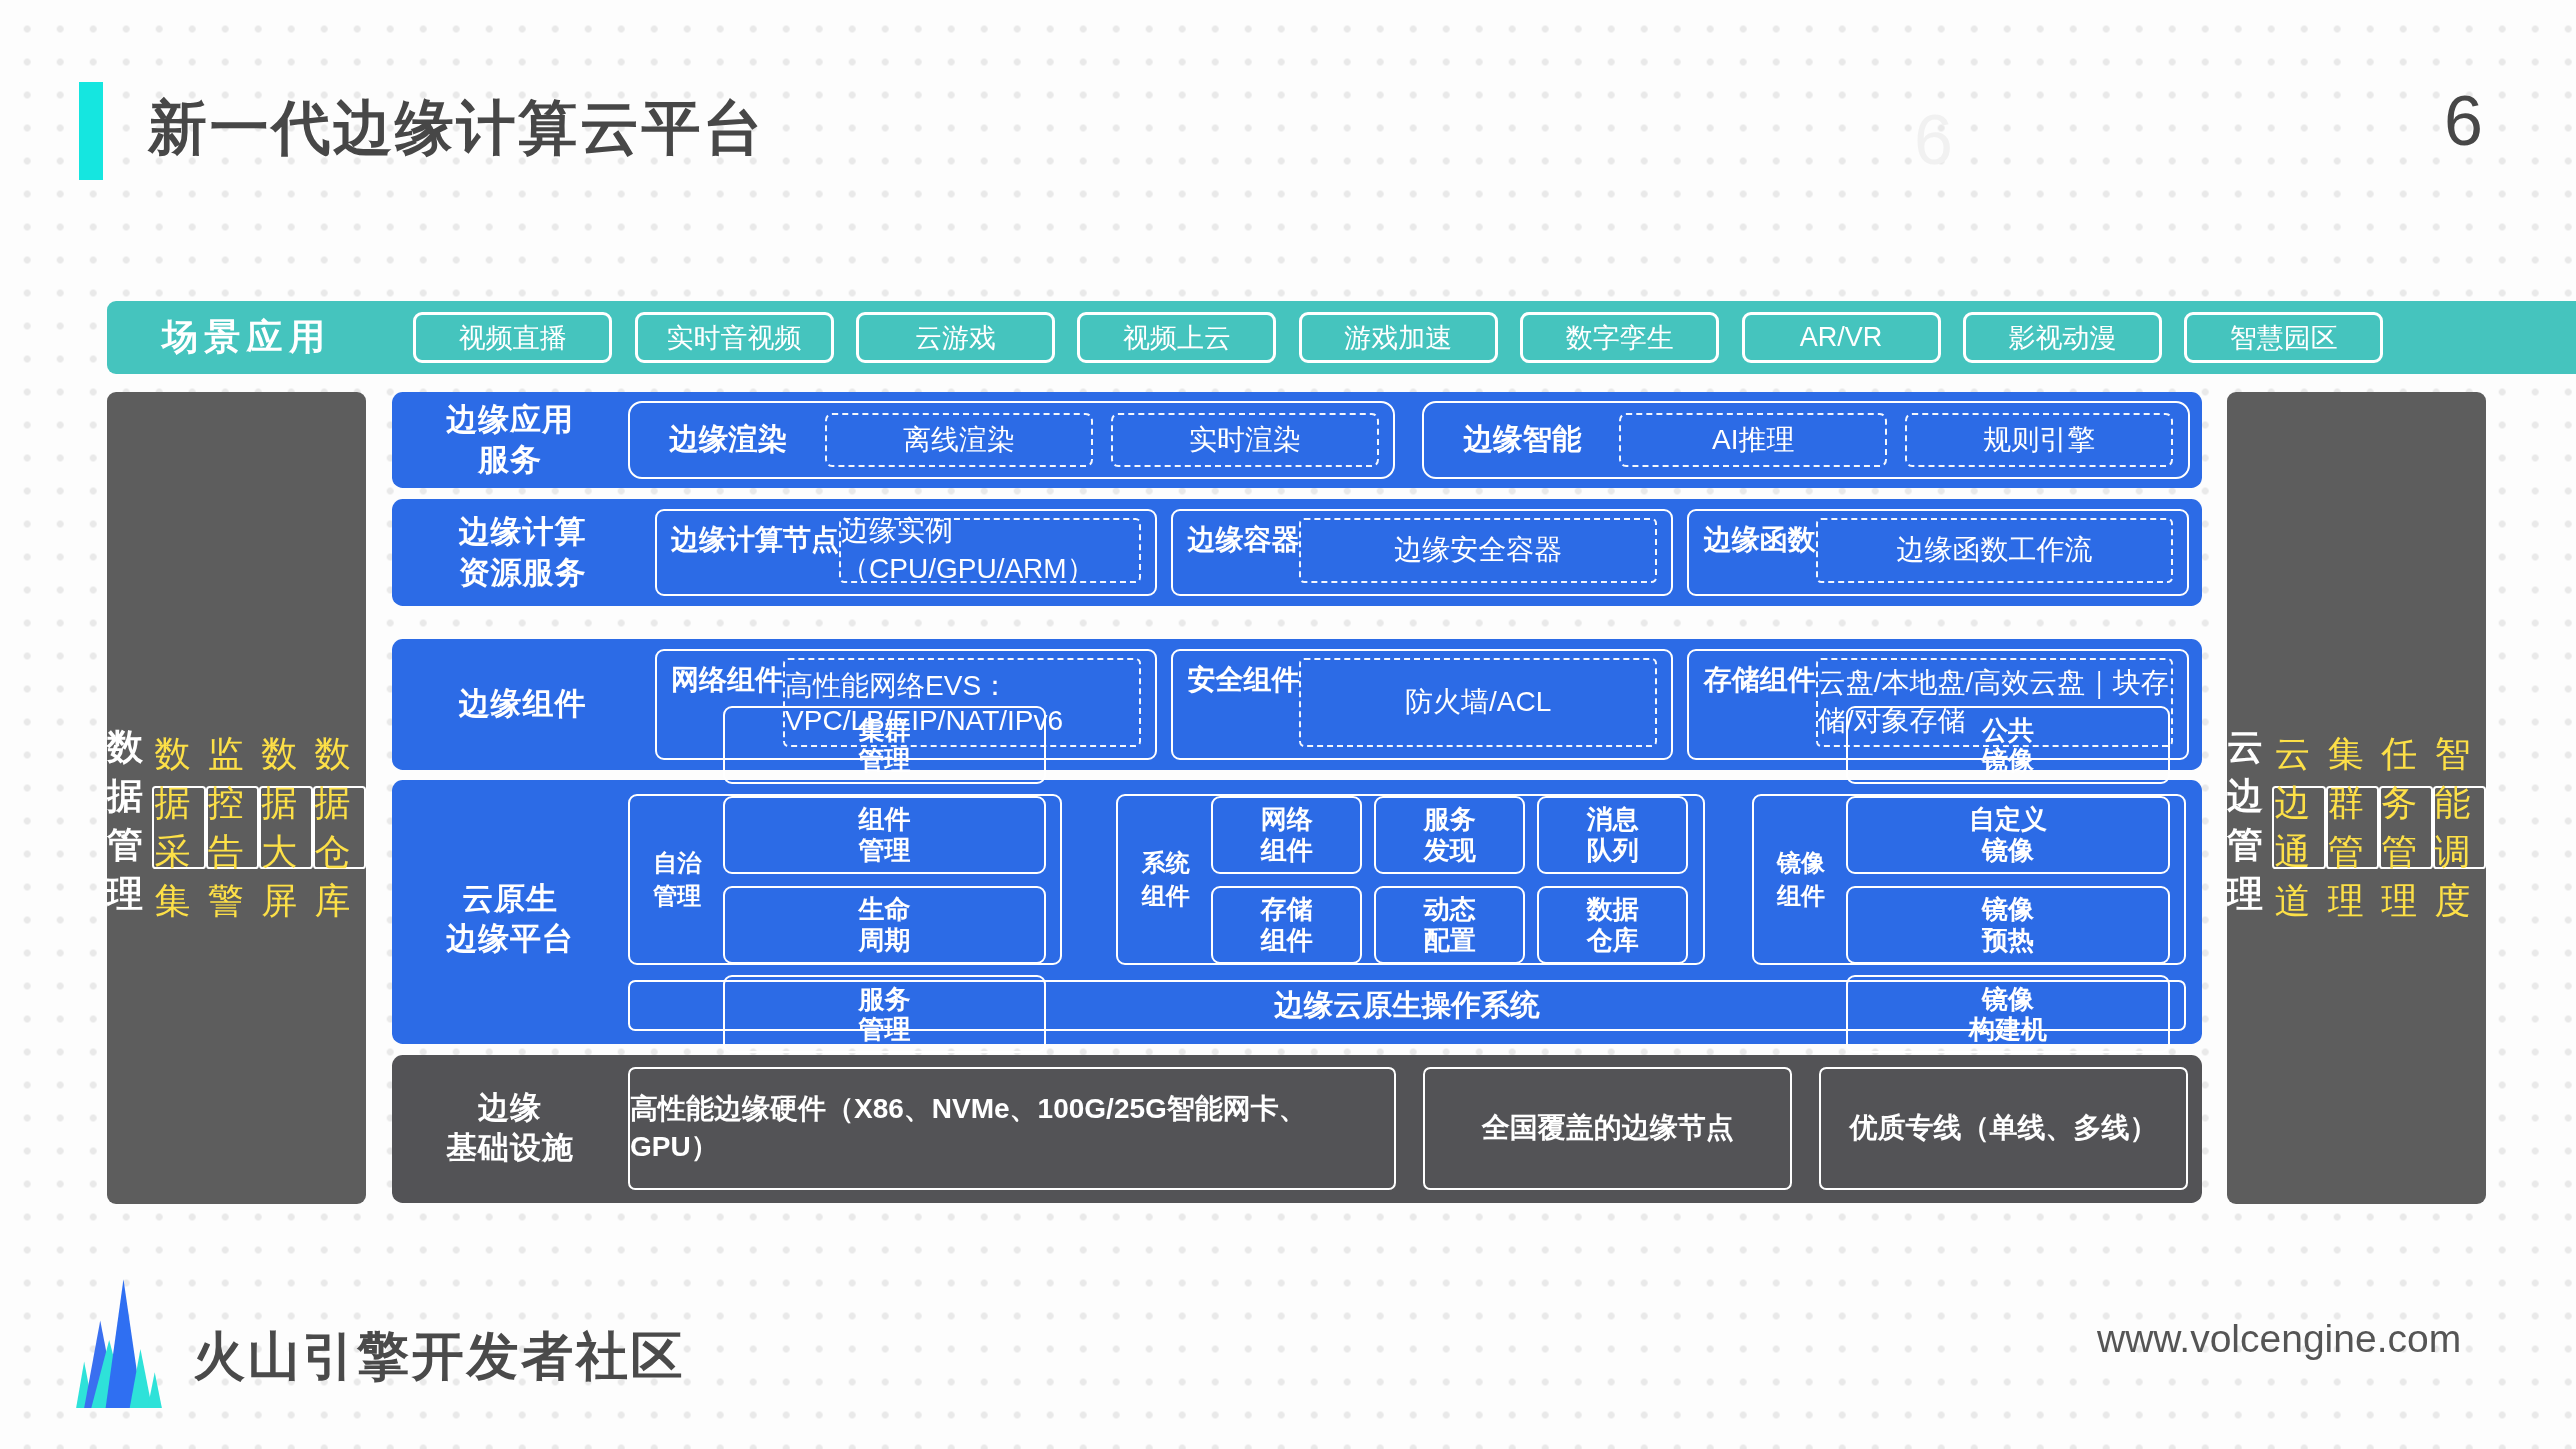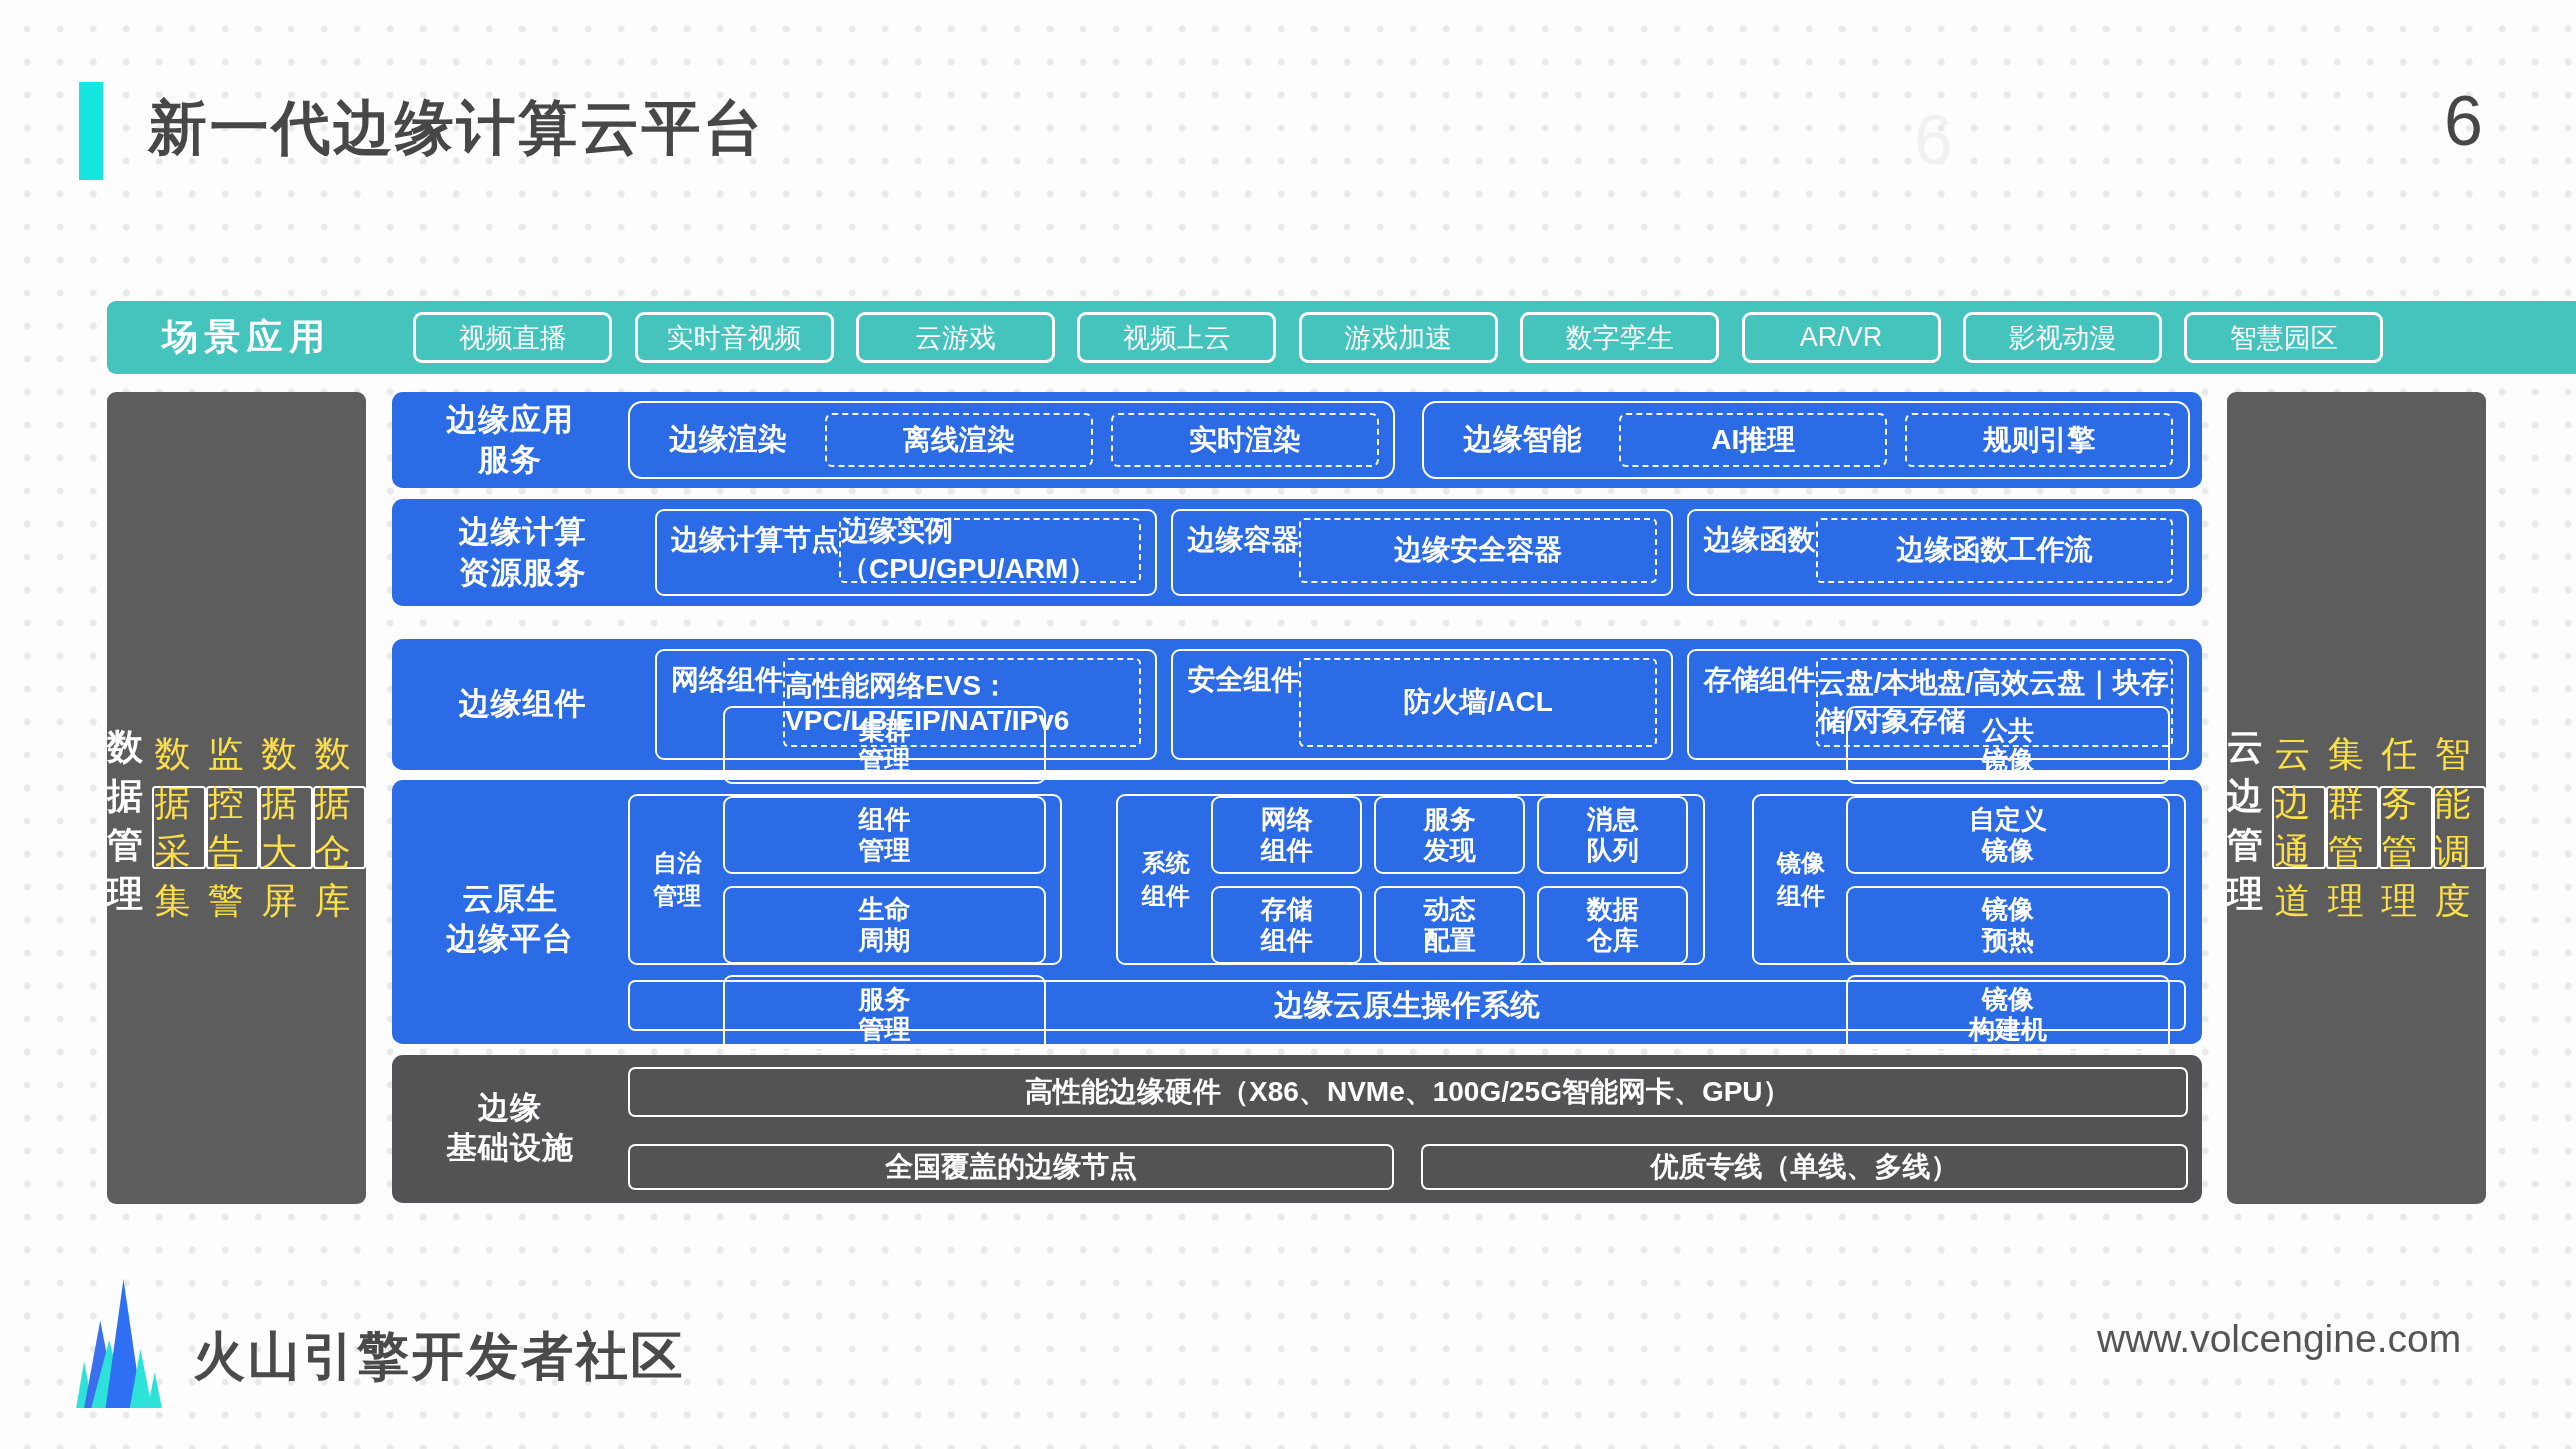--- a/index.html
+++ b/index.html
@@ -34,21 +34,21 @@
   .row-blue{background:#2C6BE6;}
   .row-label{width:236px;flex:none;display:flex;align-items:center;justify-content:center;text-align:center;
     font-size:31px;font-weight:bold;white-space:pre-line;line-height:1.3;letter-spacing:0.9px;}
   
   .row1{top:392px;height:96px;padding:9px 12.5px 9px 0;}
   .r1-group{flex:1;border:2.7px solid #fff;border-radius:14px;display:flex;align-items:center;gap:18px;
     padding:0 14.3px;box-sizing:border-box;}
   .r1-group + .r1-group{margin-left:27px;}
   .r1-label{font-size:29.5px;font-weight:bold;white-space:nowrap;padding:0 19.7px 0 25px;}
   .dash{border:2.7px dashed rgba(255,255,255,.95);border-radius:7.2px;display:flex;align-items:center;justify-content:center;
-    font-size:28px;font-weight:bold;box-sizing:border-box;}
+    font-size:28px;font-weight:normal;box-sizing:border-box;}
   .r1-item{flex:1;height:54px;}
   
   .row2{top:499px;height:107px;padding:9.8px 12.5px;}
   .row3{top:639px;height:131px;padding:9.8px 12.5px;}
   .rg{flex:1;border:2.7px solid #fff;border-radius:9px;display:flex;flex-direction:row;margin-left:14.3px;
     padding:7.2px 14.3px 11.6px;box-sizing:border-box;min-width:0;}
   .rg-title{text-align:center;font-size:28px;font-weight:bold;margin:2.7px 0 8px;white-space:nowrap;}
   .rg-item{flex:1;border-radius:5.4px;}
   
   .row4{top:780px;height:264px;padding:14.3px 16px 0 0;}
@@ -59,21 +59,21 @@
   .r4g-label{font-size:24px;font-weight:bold;white-space:pre-line;line-height:1.35;padding:0 9px;flex:none;}
   .r4-grid{flex:1;display:grid;gap:11.6px;align-content:center;}
   .grid2{grid-template-columns:1fr;} .grid3{grid-template-columns:1fr 1fr 1fr;}
   .r4-box{height:78px;border:2.7px solid #fff;border-radius:9px;display:flex;align-items:center;justify-content:center;
     text-align:center;font-size:26px;font-weight:bold;white-space:pre-line;line-height:1.18;box-sizing:border-box;}
   .gA{flex:47 1 0;} .gB{flex:65 1 0;margin-left:54px;} .gC{flex:47 1 0;margin-left:47px;}
   .r4-bar{height:51px;margin-top:15px;border:2.7px solid #fff;border-radius:7.2px;display:flex;align-items:center;
     justify-content:center;font-size:29.5px;font-weight:bold;box-sizing:border-box;}
   
   .row5{top:1055px;height:148px;background:#535356;padding:11.6px 14.3px 13.4px 0;}
-  .r5-main{flex:1;display:flex;flex-direction:column;gap:27px;min-width:0;}
+  .r5-main{flex:1;display:flex;flex-direction:row;gap:27px;min-width:0;}
   .r5-bar{flex:1;border:2.7px solid #fff;border-radius:7.2px;display:flex;align-items:center;justify-content:center;
     font-size:28px;font-weight:bold;box-sizing:border-box;}
   .r5-bottom{flex:1;display:flex;gap:27px;}
   .r5-bottom .r5-bar{flex:1;}
   
   .logo{position:absolute;left:76px;top:1274px;}
   .brand{position:absolute;left:193px;top:1322px;font-size:52px;font-weight:bold;color:#4a4a4a;letter-spacing:2.7px;}
   .url{position:absolute;left:2097px;top:1317px;font-size:39px;color:#555;}
 </style>
 </head>

